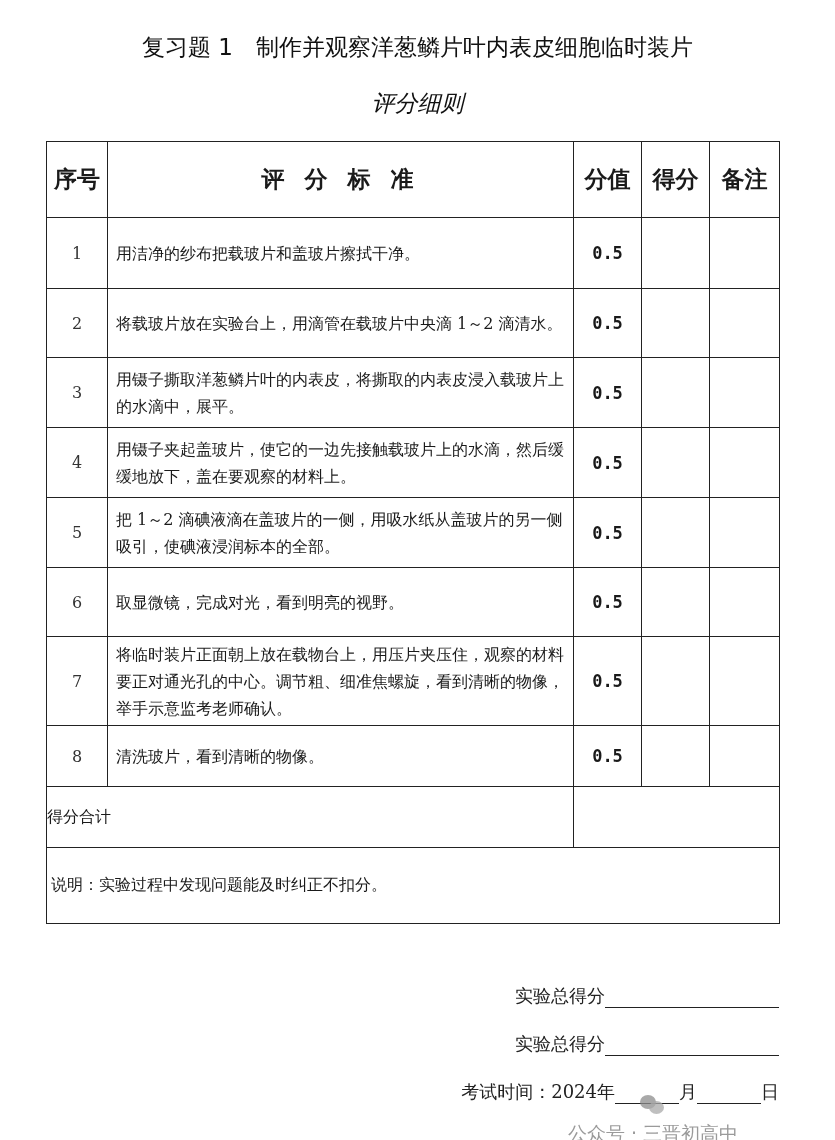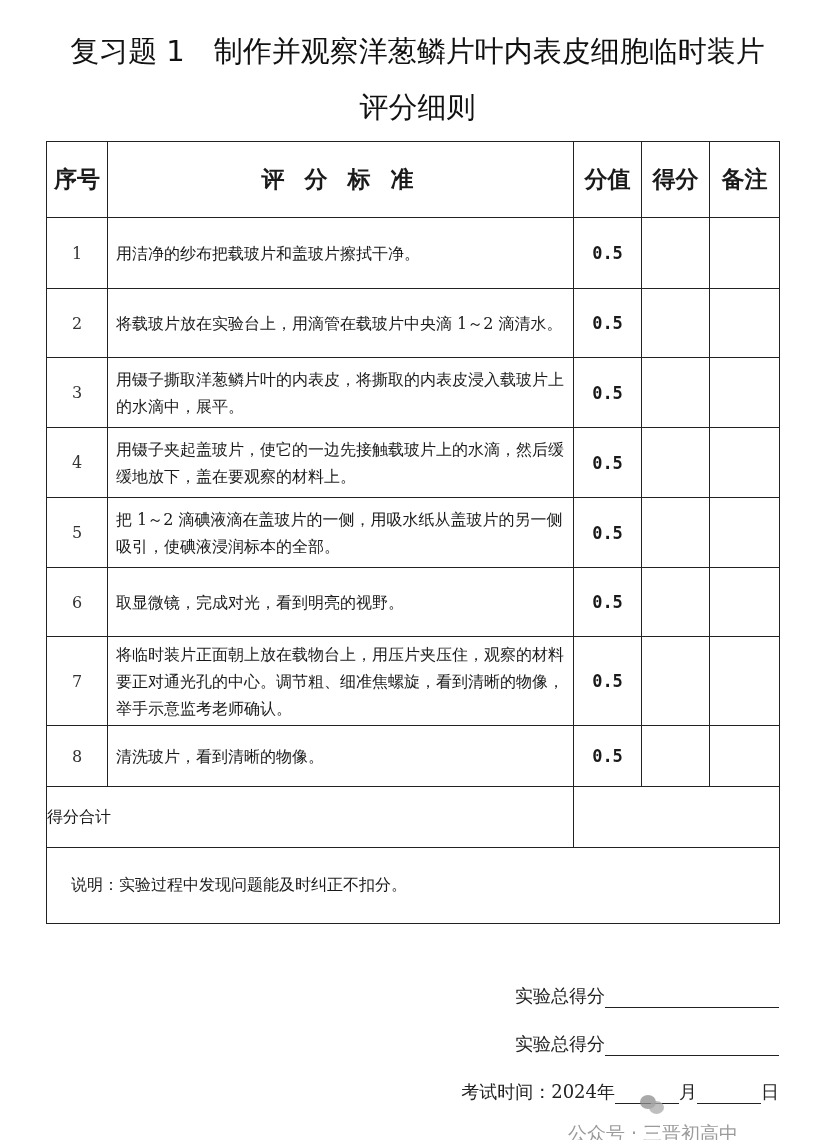--- a/index.html
+++ b/index.html
@@ -1,29 +1,29 @@
 <!DOCTYPE html>
 <html><head>
 <meta charset="utf-8">
 <style>
   html, body { margin:0; padding:0; background:#ffffff; }
   body { width:835px; height:1140px; position:relative; overflow:hidden; color:#1a1a1a;
          font-family:"DejaVu Serif","Liberation Serif",serif; }
   .title { position:absolute; left:0; width:835px; text-align:center;
-           font-family:"DejaVu Sans","Liberation Sans",sans-serif; font-size:29px; color:#111; }
+           font-family:"DejaVu Sans","Liberation Sans",sans-serif; font-size:23px; color:#111; }
   .t1 { top:32px; }
-  .t2 { top:88px; }
+  .t2 { top:88px;font-style:italic; }
   table { position:absolute; left:46px; top:141px; width:733px; border-collapse:collapse; table-layout:fixed; }
   td, th { border:1.5px solid #222; padding:0; font-size:16px; }
   th { height:75px; font-family:"DejaVu Sans","Liberation Sans",sans-serif; font-weight:bold; font-size:23px; text-align:center;margin-left:21px; }
   td.num { text-align:center; color:#333; }
   td.crit { padding:0 8px; line-height:27px; text-align:left; }
   td.score { text-align:center; font-family:"DejaVu Sans Mono","Liberation Mono",monospace; font-weight:bold; font-size:17px; }
   td.total-label { height:60px; }
-  td.note { height:75px; padding-left:24px; }
+  td.note { height:75px; padding-left:4px; }
   .sig { position:absolute; right:56px; font-size:18px; color:#222; white-space:nowrap; }
   .line { display:inline-block; border-bottom:1.3px solid #222; vertical-align:bottom; height:20px; }
   .wm { position:absolute; left:568px; top:1093px; font-family:"DejaVu Sans","Liberation Sans",sans-serif;
         font-size:19px; color:rgba(120,120,120,0.75); display:flex; align-items:center; gap:6px;flex-direction:column; }
   .wm-icon { width:26px; height:22px; position:relative; }
   .wm-icon span { position:absolute; border-radius:50%; background:rgba(140,140,140,0.75); }
 </style>
 </head>
 <body>
 

